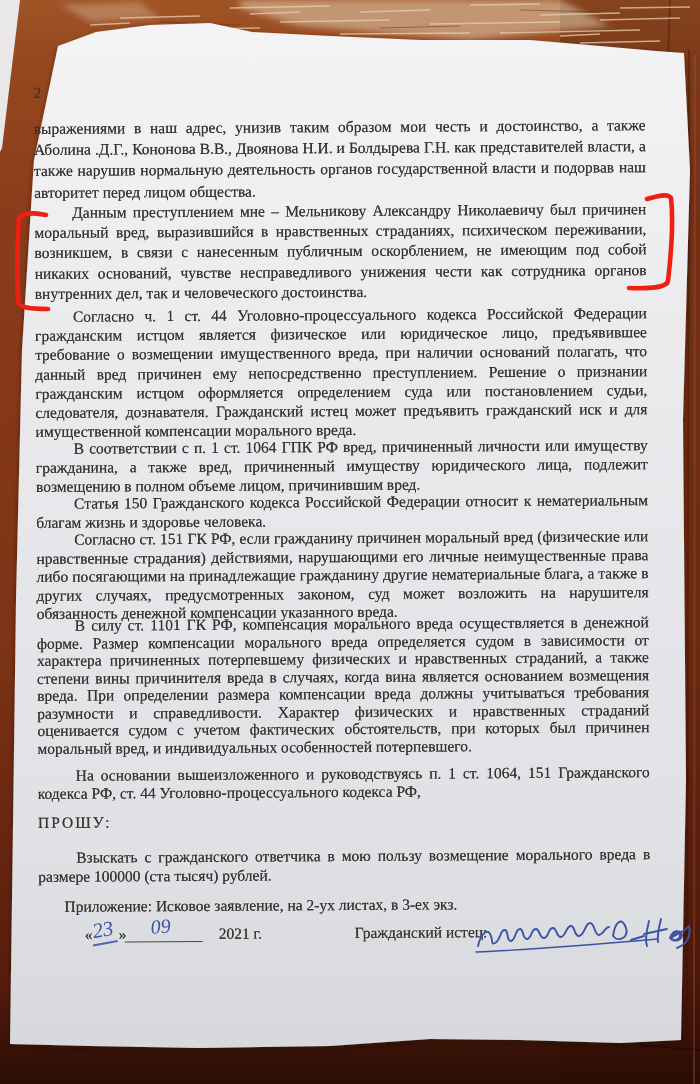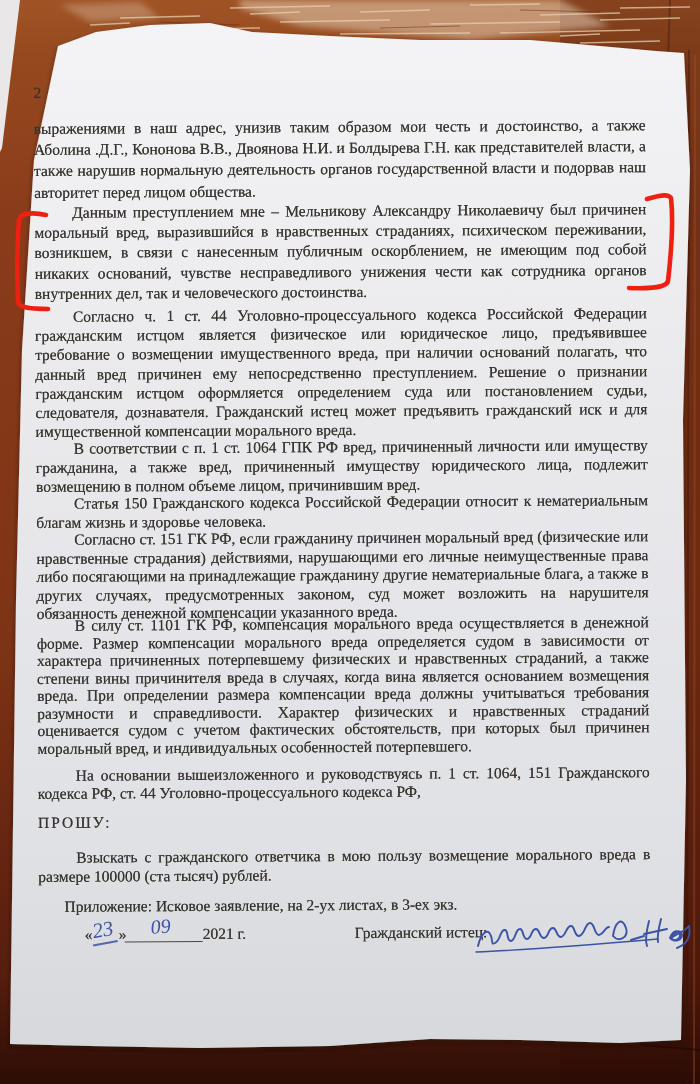--- a/index.html
+++ b/index.html
@@ -34,21 +34,21 @@
   .date-row span{position:absolute;white-space:nowrap;
                  text-shadow:0 0 0.5px rgba(55,52,47,.85);}
   .q-open{left:46px;top:2px;}
   .q-close{left:80px;top:2px;}
   .hand{color:#3b52a6;font-style:italic;text-shadow:none !important;}
   .day{left:52px;top:-6px;font-size:21px;transform:rotate(-10deg);
        border-bottom:2px solid rgba(59,82,166,.85);padding:0 2px 0 2px;}
   .blank-line{left:86px;top:0;width:78px;height:18px;display:inline-block;
               border-bottom:1.2px solid #4a4741;}
   .month{left:112px;top:-8px;font-size:20px;transform:rotate(-5deg);}
-  .year{left:164px;top:2px;text-align:center;}
+  .year{left:180px;top:2px;text-align:center;}
   .claimant{left:316px;top:2px;}
 </style>
 </head>
 <body>
 
 <div class="stage">
 
   <svg class="bg" viewBox="0 0 700 1084" xmlns="http://www.w3.org/2000/svg">
     <defs>
       <linearGradient id="wood" x1="0" y1="0" x2="0" y2="1">

